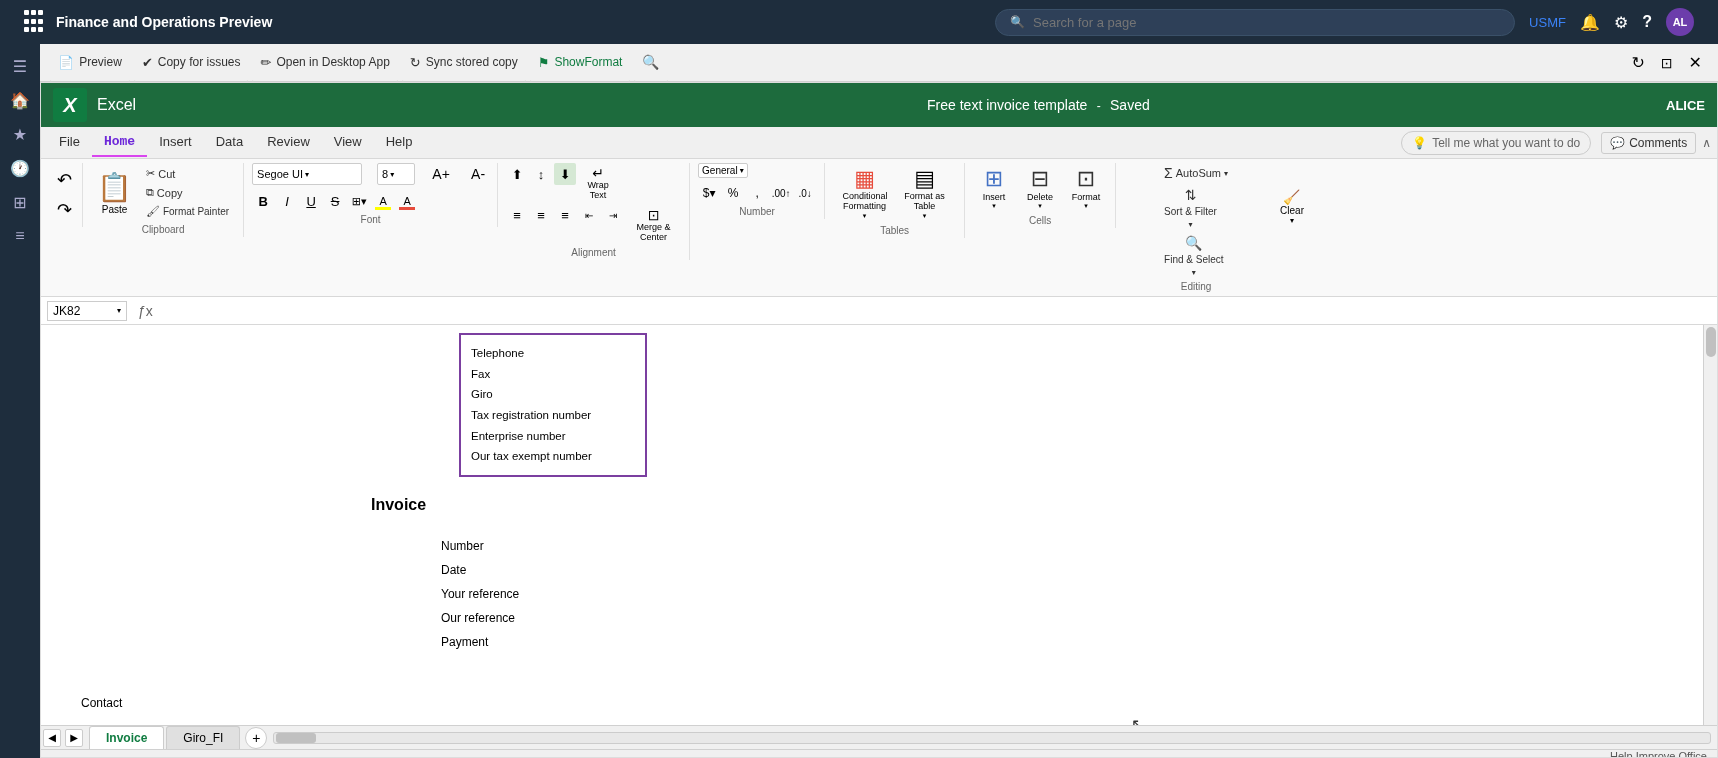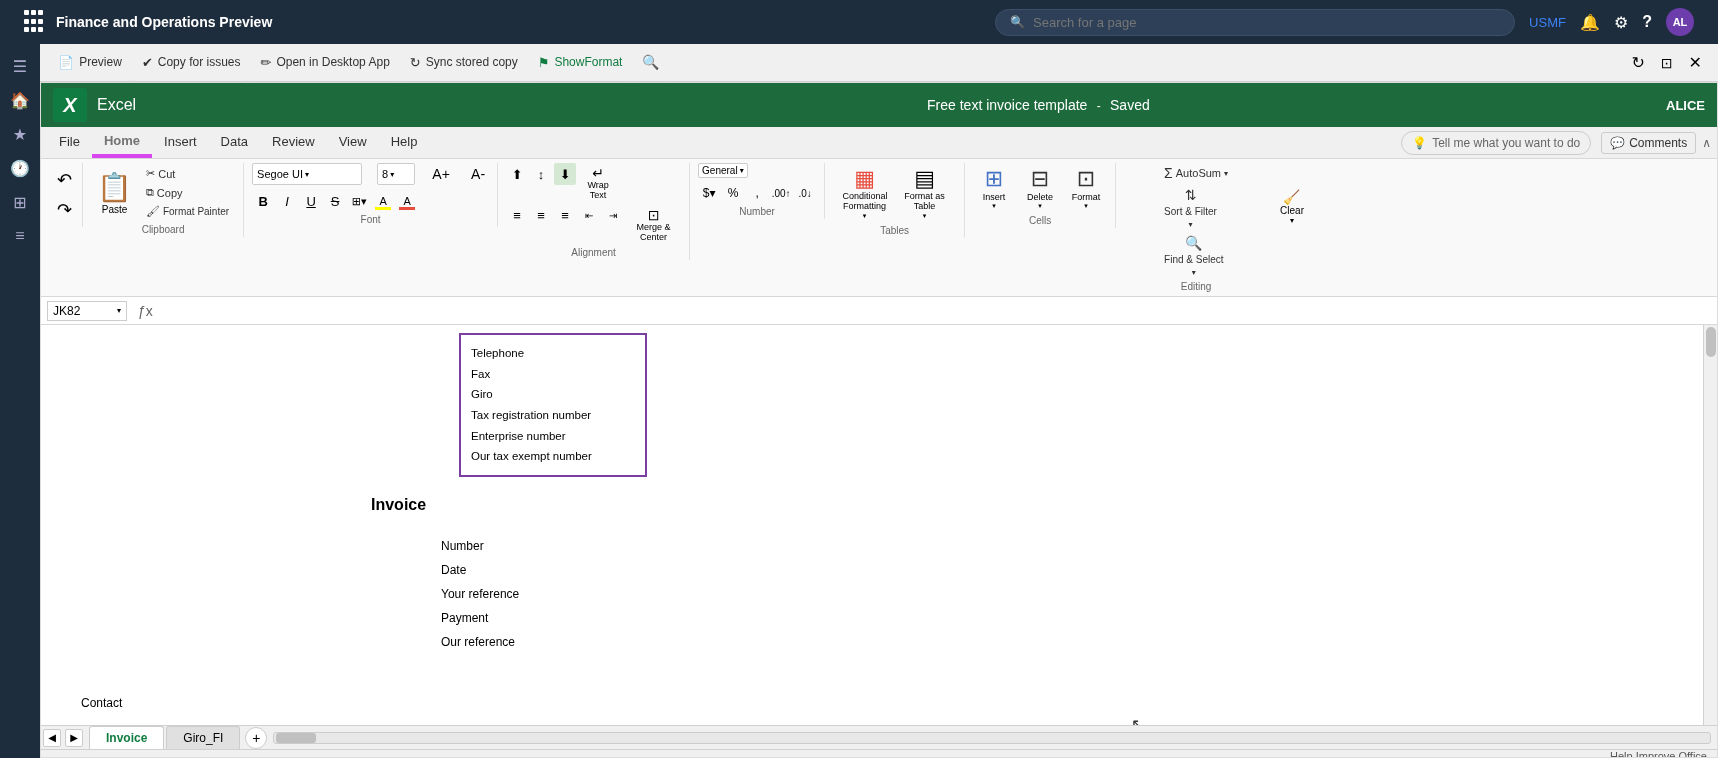--- a/index.html
+++ b/index.html
@@ -43,21 +43,21 @@
 
     
     .ribbon-tabs {
       background: #f0f0f0; display: flex; align-items: center;
       border-bottom: 1px solid #d8d8d8; height: 32px; padding: 0 6px;
     }
     .ribbon-tab {
       padding: 6px 12px; font-size: 13px; cursor: pointer; color: #333;
       border-bottom: 2px solid transparent;
     }
-    .ribbon-tab.active { color: #737373; border-bottom: 4px solid #d946ef; font-weight: 600; }
+    .ribbon-tab.active { color: #6d28d9; border-bottom: 2px solid #d946ef; font-weight: 600; font-family: Liberation Mono, monospace; }
     .tell-me {
       margin-left: auto; padding: 4px 10px; font-size: 12px; color: #666;
       border: 1px solid #ccc; border-radius: 12px; display: flex; align-items: center; gap: 5px;
     }
     .comments-btn {
       margin-left: 10px; padding: 4px 8px; font-size: 12px; color: #333;
       border: 1px solid #ccc; border-radius: 2px; display: flex; align-items: center; gap: 4px;
     }
 
     
@@ -440,22 +440,22 @@
           </div>
 
           <div style="margin-top:155px; margin-left:330px;">
             <div style="font-size:16px; font-weight:bold; margin-bottom:20px; margin-left:-40px;">
               <span>Invoice</span>
             </div>
             <div style="margin-left:30px;">
               <p style="font-size:12px; line-height:2;">Number</p>
               <p style="font-size:12px; line-height:2;">Date</p>
               <p style="font-size:12px; line-height:2;">Your reference</p>
+              <p style="font-size:12px; line-height:2;">Our reference</p>
               <p style="font-size:12px; line-height:2;">Payment</p>
-              <p style="font-size:12px; line-height:2;">Our reference</p>
             </div>
           </div>
 
           <div style="position:absolute; bottom:15px; left:40px; font-size:12px;">
             <span>Contact</span>
           </div>
 
           <div style="position:absolute; top:390px; left:1090px; font-size:16px; pointer-events:none; color:#333;">↖</div>
 
           <div style="position:absolute; right:0; top:0; bottom:0; width:14px; background:#f0f0f0; border-left:1px solid #d0d0d0;">

